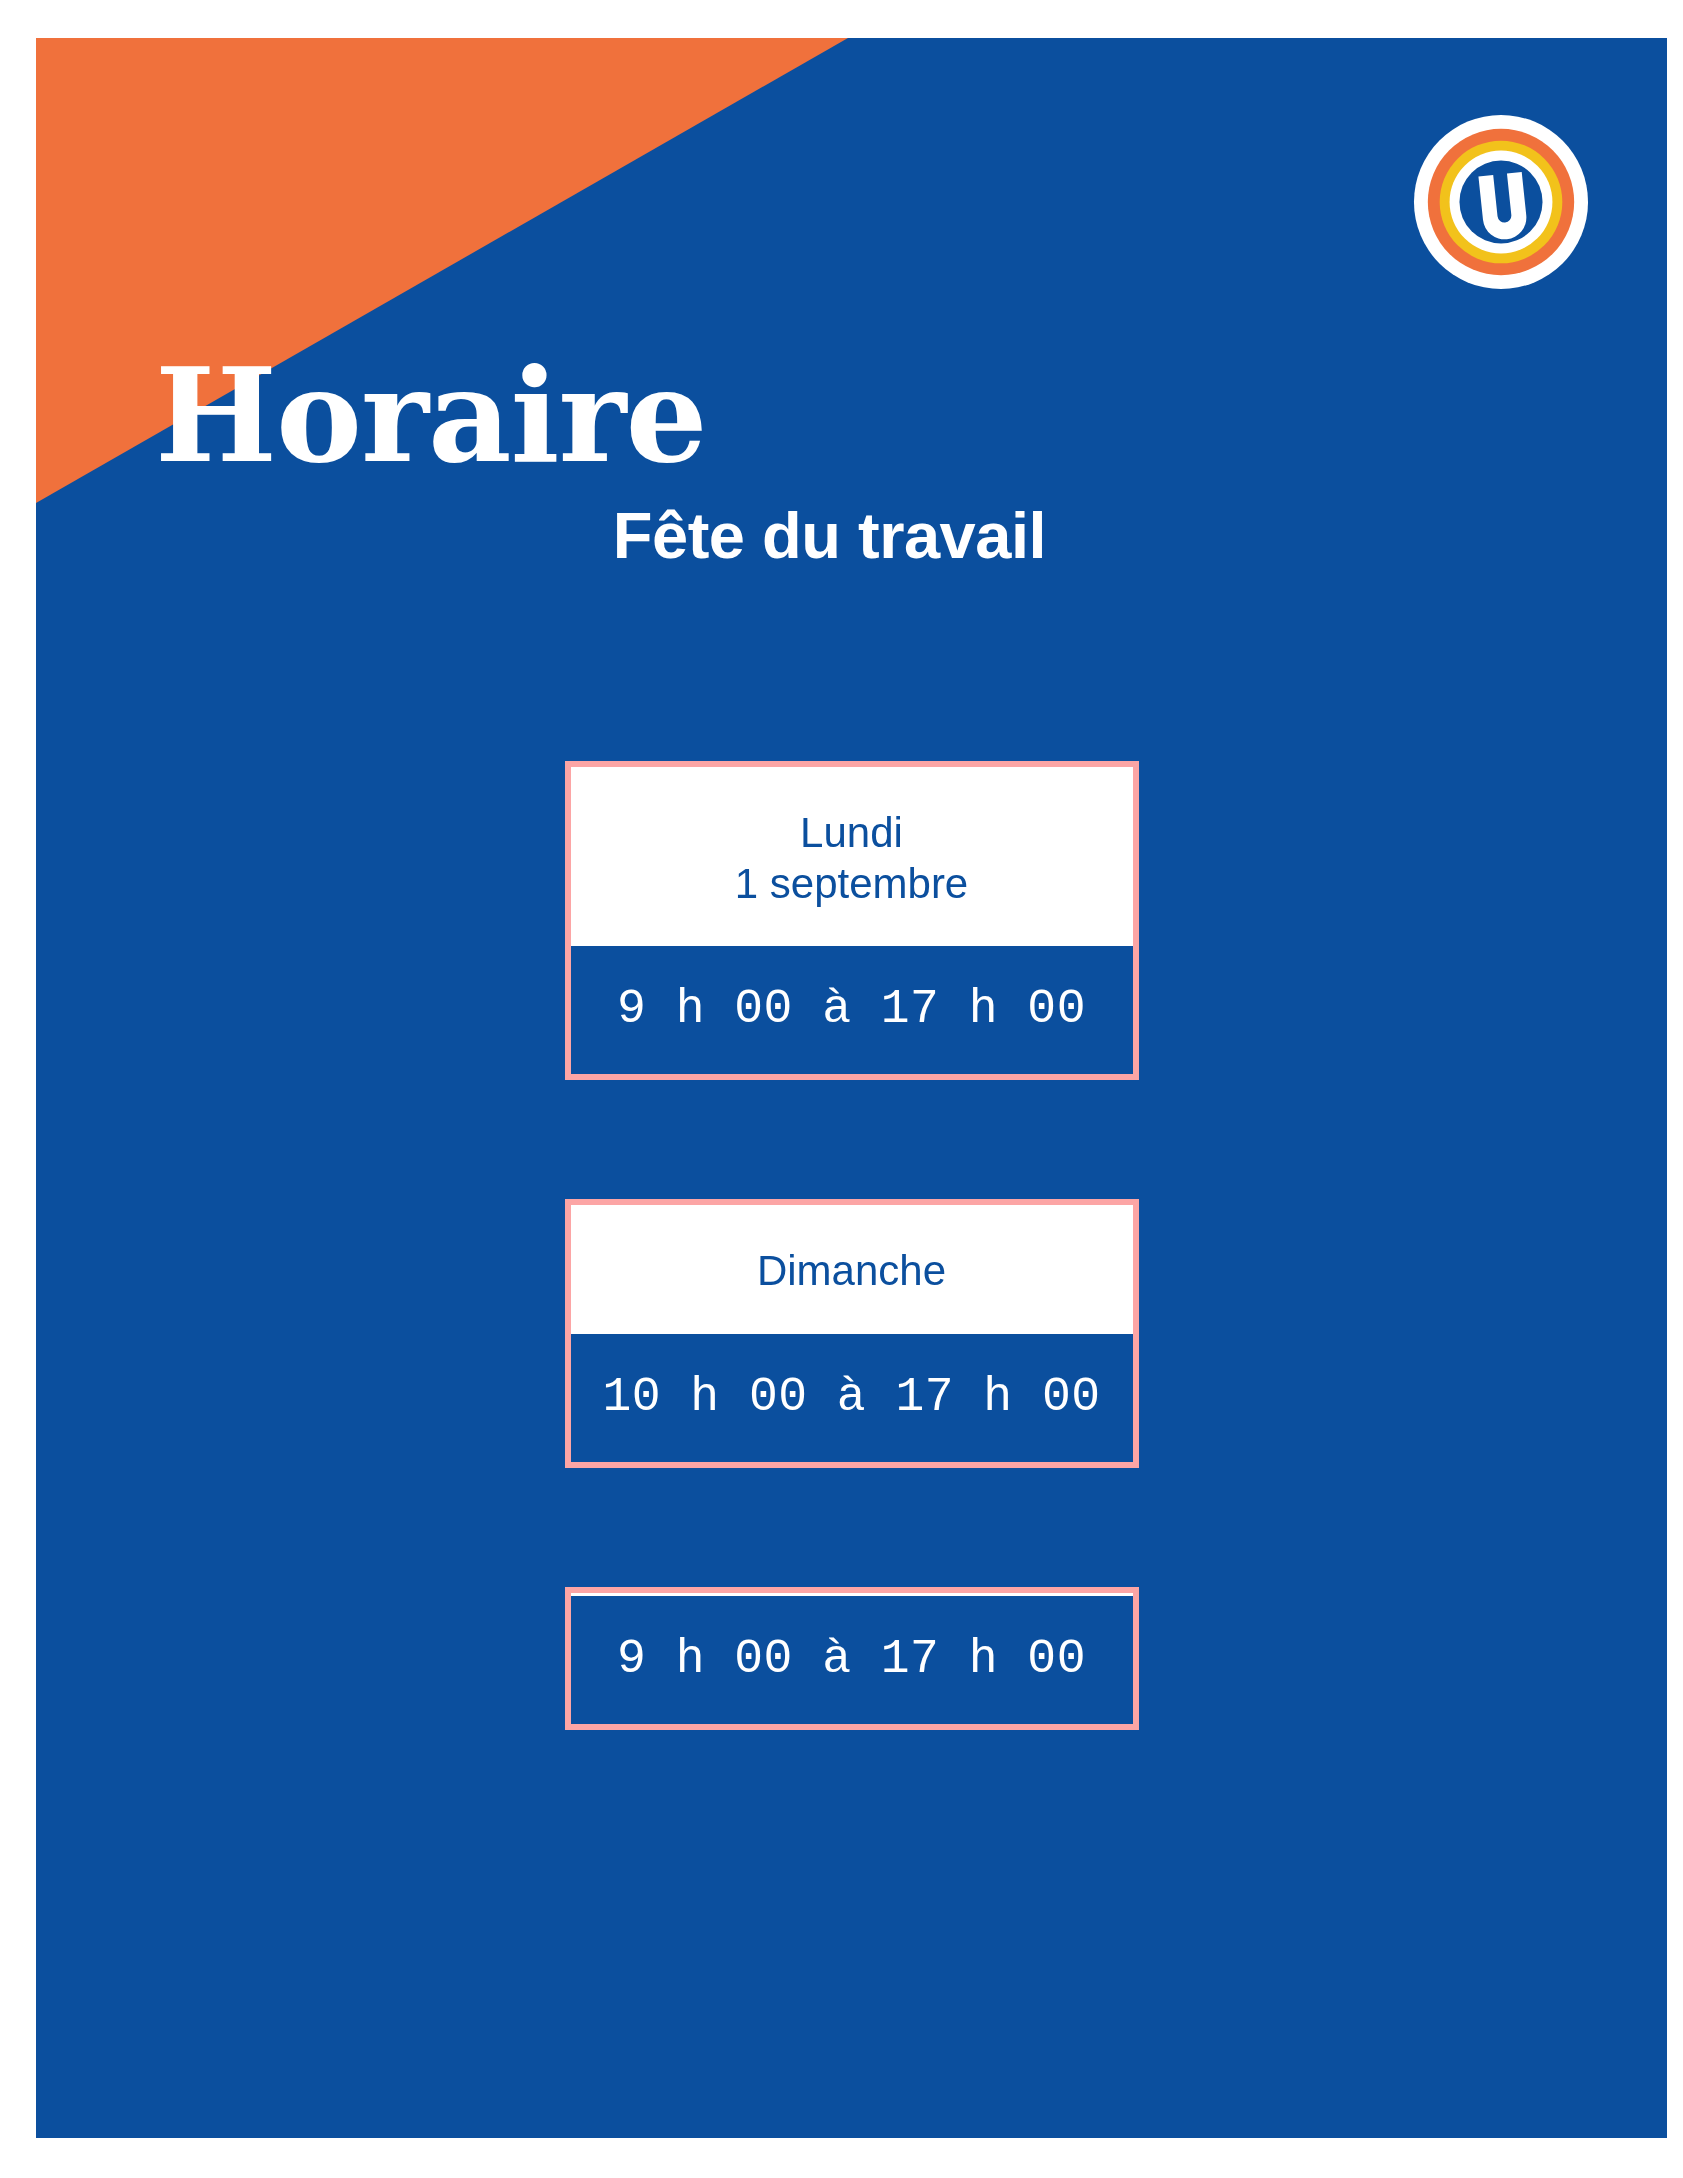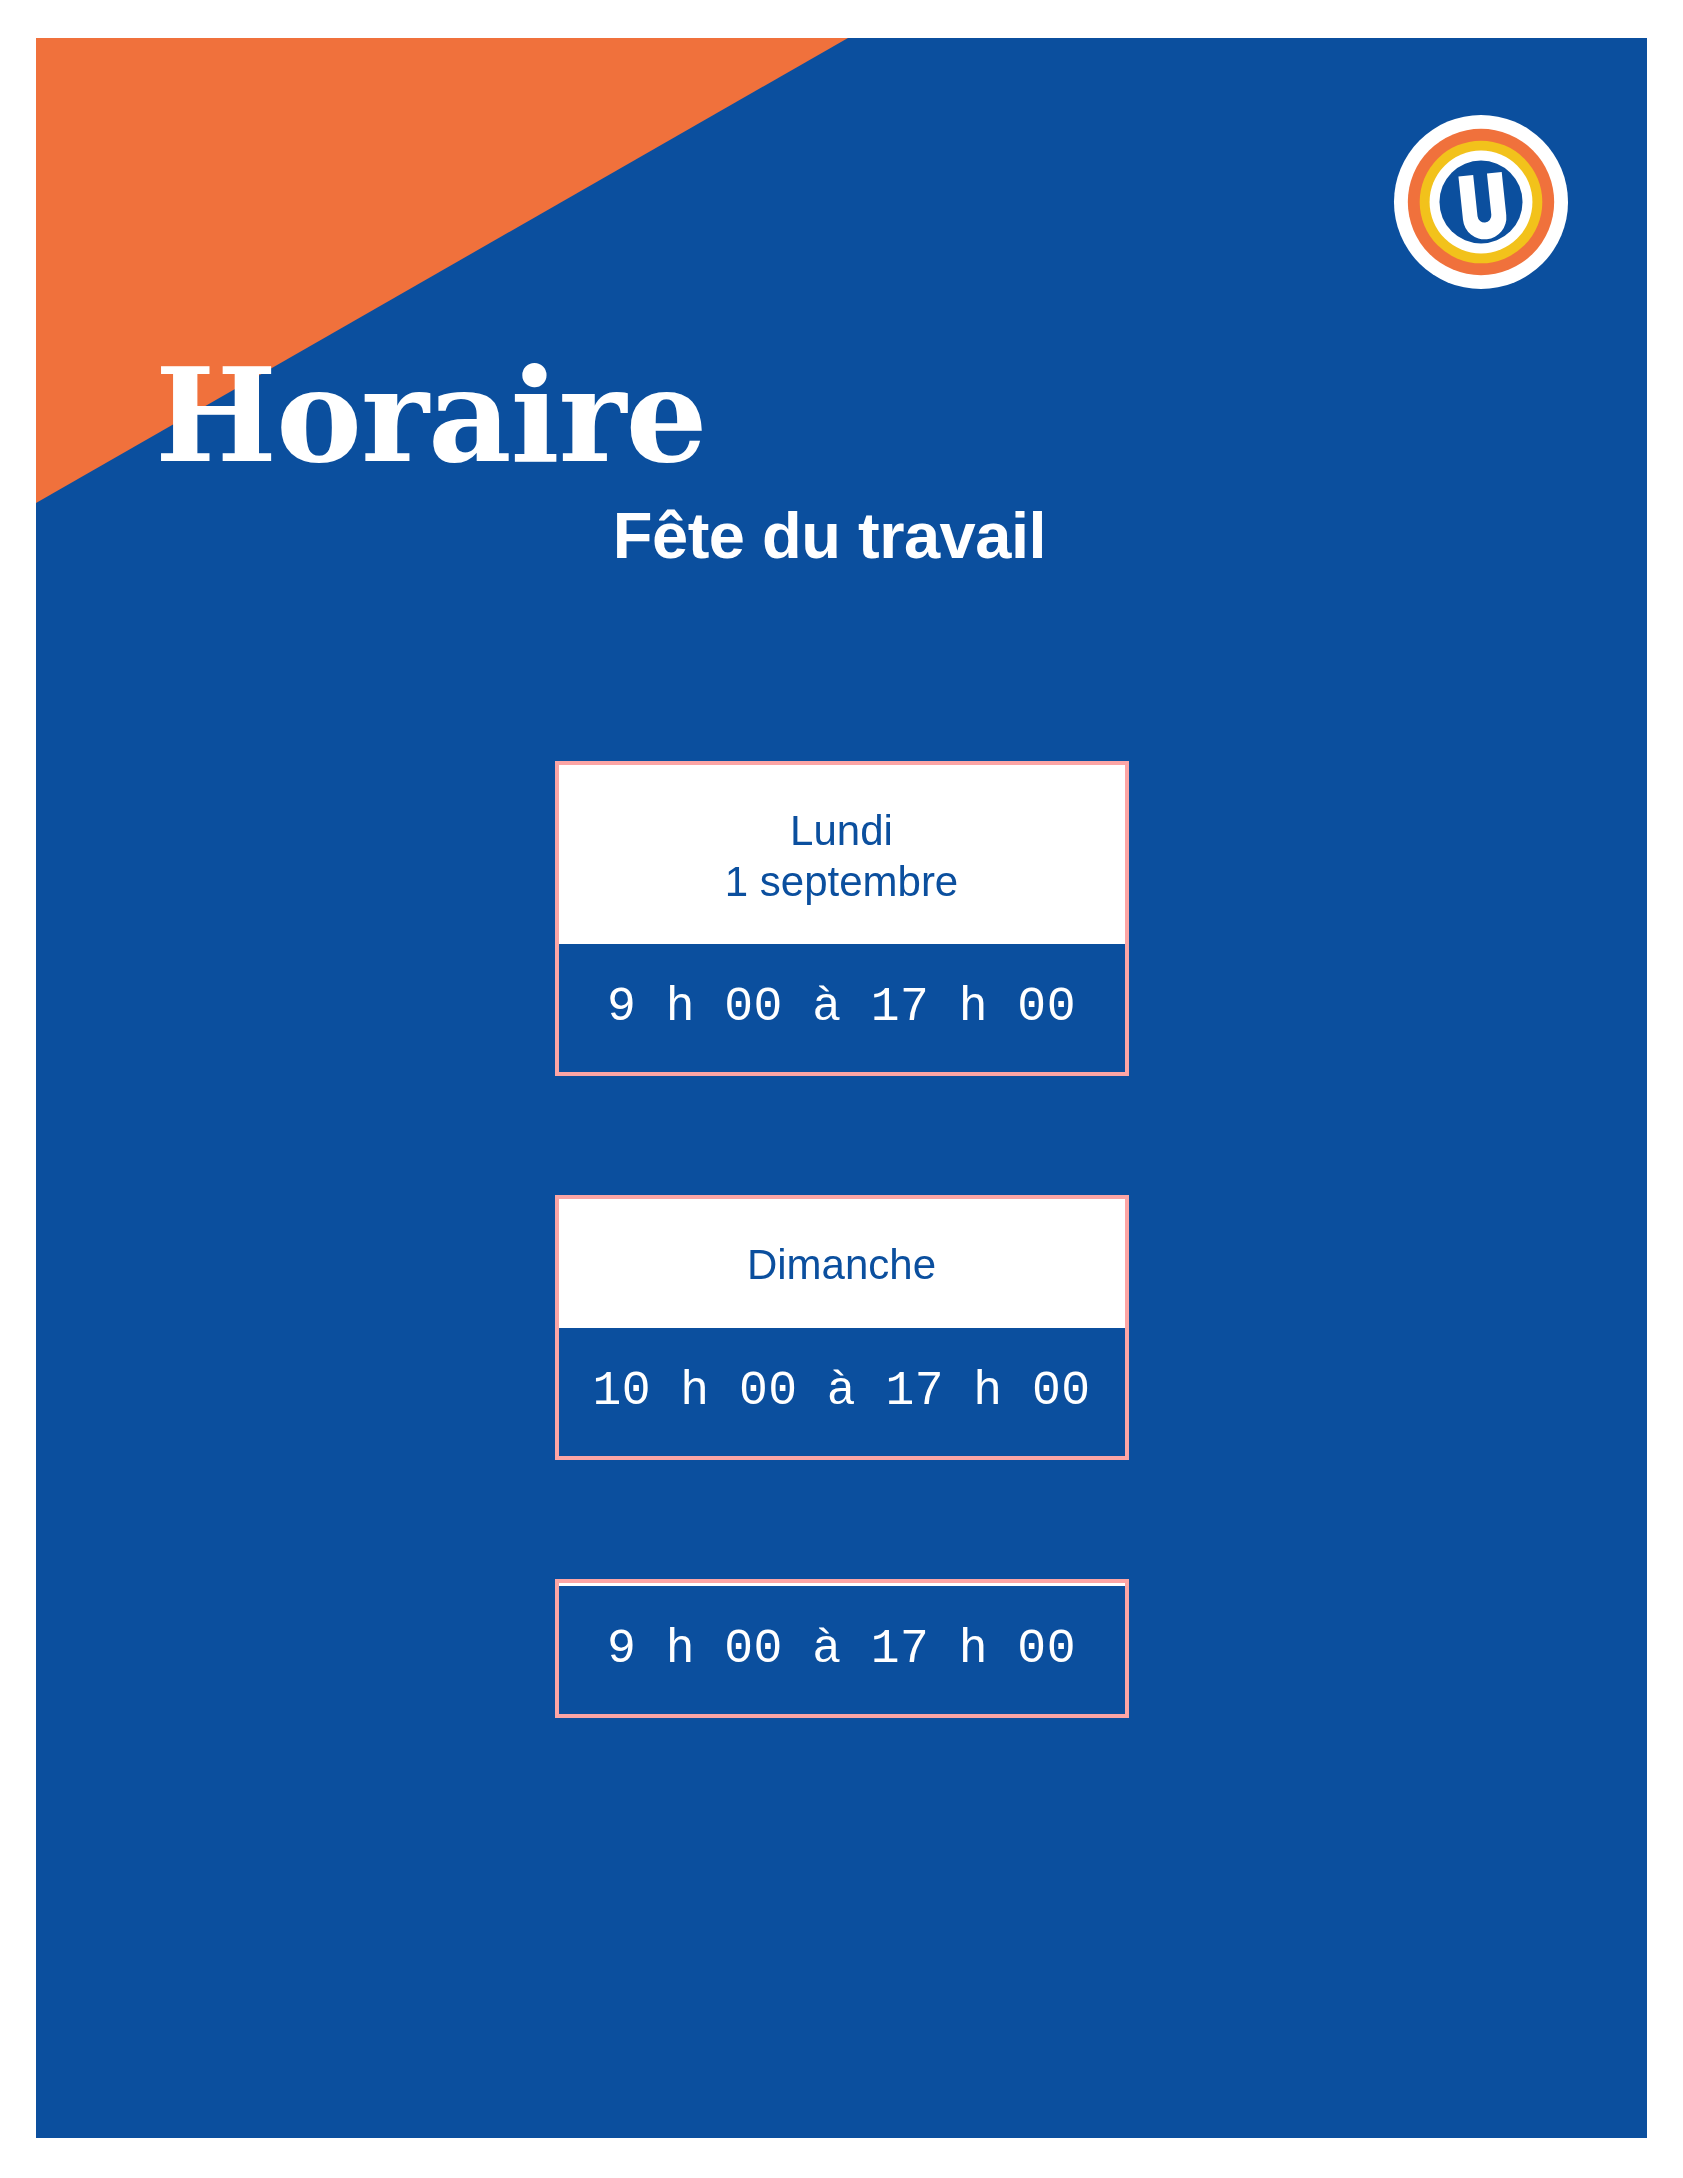--- a/index.html
+++ b/index.html
@@ -22,20 +22,21 @@
     box-sizing: border-box;
     padding: 38px 36px 40px 36px;
   }
 
   .canvas {
     position: relative;
     width: 100%;
     height: 100%;
     background: #0B4F9E;
     overflow: hidden;
+    padding-left: 20px;
   }
 
   
   .corner-banner {
     position: absolute;
     top: 0;
     left: 0;
     width: 812px;
     height: 465px;
     background: #F0713C;
@@ -85,21 +86,21 @@
     left: 0;
     right: 0;
     top: 723px;
     display: flex;
     flex-direction: column;
     align-items: center;
     gap: 119px;
   }
   .card {
     width: 574px;
-    border: 4px solid #fca5a5;
+    border: 6px solid #fca5a5;
     box-sizing: border-box;
     background: #15803d;
   }
   .card-day {
     background: #ffffff;
     color: #0B4F9E;
     text-align: center;
     padding: 40px 10px 34px 10px;
     font-size: 42px;
     line-height: 1.22;

